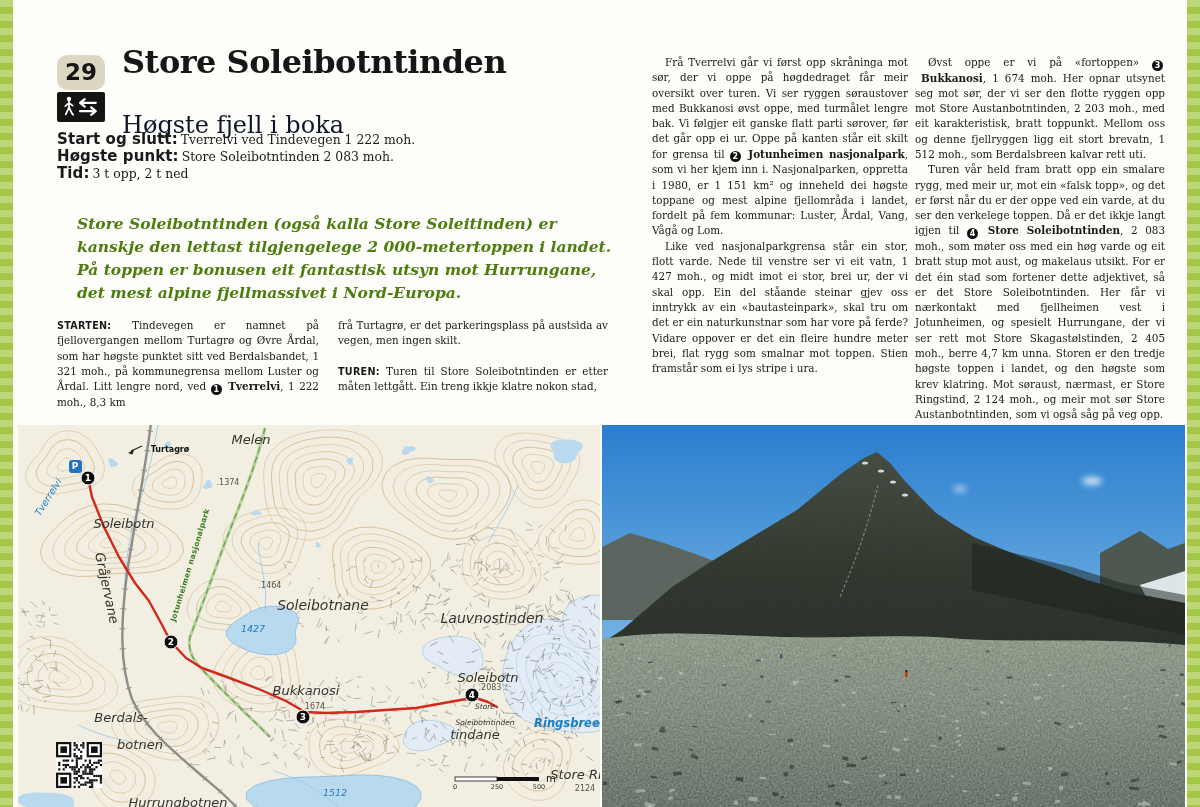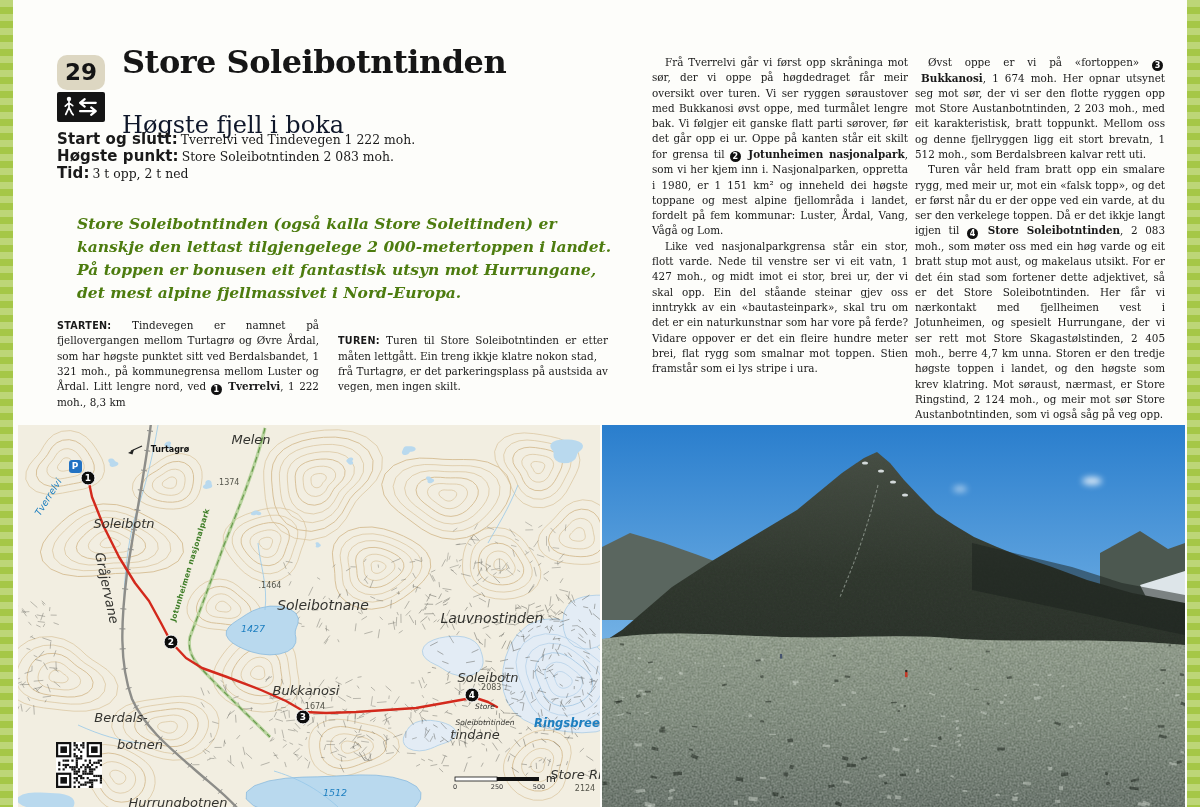--- a/index.html
+++ b/index.html
@@ -92,22 +92,22 @@
   <div><b>Høgste punkt:</b><span>Store Soleibotntinden 2 083 moh.</span></div>
   <div><b>Tid:</b><span>3 t opp, 2 t ned</span></div>
 </div>
 
 <div class="intro">Store Soleibotntinden (også kalla Store Soleitinden) er kanskje den lettast tilgjengelege 2 000-metertoppen i landet. På toppen er bonusen eit fantastisk utsyn mot Hurrungane, det mest alpine fjellmassivet i Nord-Europa.</div>
 
 <div class="col" id="col-a">
     <p class="para"><span class="lead">STARTEN:</span><span> Tindevegen er namnet på fjellovergangen mellom Turtagrø og Øvre Årdal, som har høgste punktet sitt ved Berdalsbandet, 1 321 moh., på kommunegrensa mellom Luster og Årdal. Litt lengre nord, ved </span><span class="wbadge">1</span>&nbsp;<b>Tverrelvi</b><span>, 1 222 moh., 8,3 km</span></p>
   </div>
 <div class="col" id="col-b">
+    <p class="para"><span>frå Turtagrø, er det parkeringsplass på austsida av vegen, men ingen skilt.</span></p>
     <p class="para gap"><span class="lead">TUREN:</span><span> Turen til Store Soleibotntinden er etter måten lettgått. Ein treng ikkje klatre nokon stad,</span></p>
-    <p class="para"><span>frå Turtagrø, er det parkeringsplass på austsida av vegen, men ingen skilt.</span></p>
   </div>
 <div class="col" id="col-c">
     <p class="para indent"><span>Frå Tverrelvi går vi først opp skråninga mot sør, der vi oppe på høgdedraget får meir oversikt over turen. Vi ser ryggen søraustover med Bukkanosi øvst oppe, med turmålet lengre bak. Vi følgjer eit ganske flatt parti sørover, før det går opp ei ur. Oppe på kanten står eit skilt for grensa til </span><span class="wbadge">2</span>&nbsp;<b>Jotunheimen nasjonalpark</b><span>, som vi her kjem inn i. Nasjonalparken, oppretta i 1980, er 1 151 km² og inneheld dei høgste toppane og mest alpine fjellområda i landet, fordelt på fem kommunar: Luster, Årdal, Vang, Vågå og Lom.</span></p>
     <p class="para indent"><span>Like ved nasjonalparkgrensa står ein stor, flott varde. Nede til venstre ser vi eit vatn, 1 427 moh., og midt imot ei stor, brei ur, der vi skal opp. Ein del ståande steinar gjev oss inntrykk av ein «bautasteinpark», skal tru om det er ein naturkunstnar som har vore på ferde? Vidare oppover er det ein fleire hundre meter brei, flat rygg som smalnar mot toppen. Stien framstår som ei lys stripe i ura.</span></p>
   </div>
 <div class="col" id="col-d">
     <p class="para indent"><span>Øvst oppe er vi på «fortoppen» </span><span class="wbadge">3</span>&nbsp;<b>Bukkanosi</b><span>, 1 674 moh. Her opnar utsynet seg mot sør, der vi ser den flotte ryggen opp mot Store Austanbotntinden, 2 203 moh., med eit karakteristisk, bratt toppunkt. Mellom oss og denne fjellryggen ligg eit stort brevatn, 1 512 moh., som Berdalsbreen kalvar rett uti.</span></p>
     <p class="para indent"><span>Turen vår held fram bratt opp ein smalare rygg, med meir ur, mot ein «falsk topp», og det er først når du er der oppe ved ein varde, at du ser den verkelege toppen. Då er det ikkje langt igjen til </span><span class="wbadge">4</span>&nbsp;<b>Store Soleibotntinden</b><span>, 2 083 moh., som møter oss med ein høg varde og eit bratt stup mot aust, og makelaus utsikt. For er det éin stad som fortener dette adjektivet, så er det Store Soleibotntinden. Her får vi nærkontakt med fjellheimen vest i Jotunheimen, og spesielt Hurrungane, der vi ser rett mot Store Skagastølstinden, 2 405 moh., berre 4,7 km unna. Storen er den tredje høgste toppen i landet, og den høgste som krev klatring. Mot søraust, nærmast, er Store Ringstind, 2 124 moh., og meir mot sør Store Austanbotntinden, som vi også såg på veg opp.</span></p>
   </div>
 

